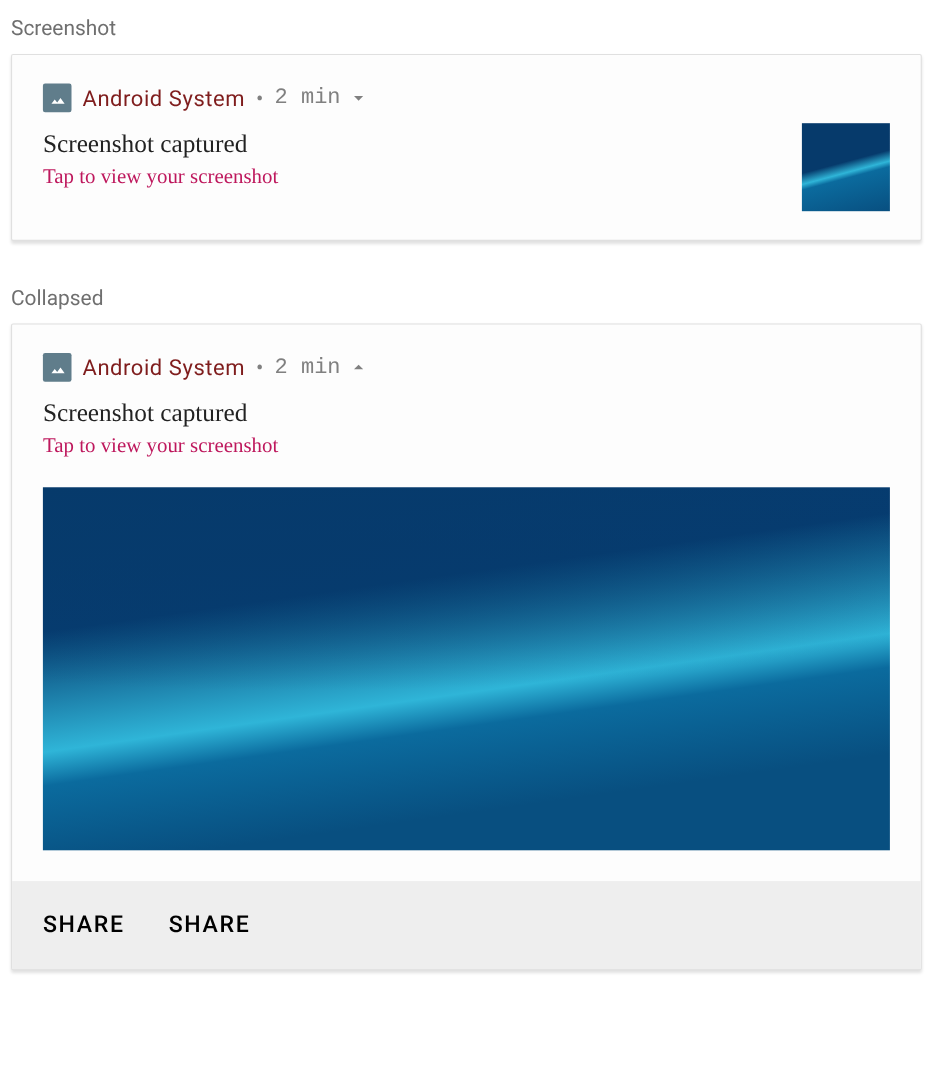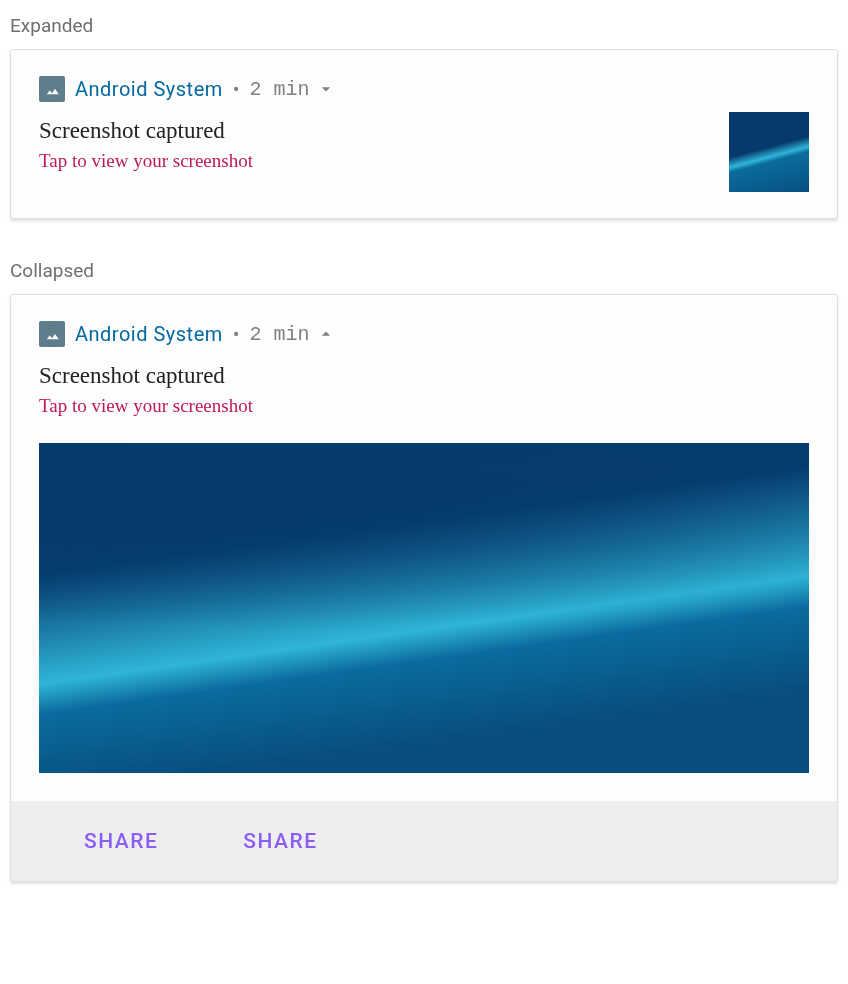--- a/index.html
+++ b/index.html
@@ -40,21 +40,21 @@
       display: flex;
       align-items: center;
       justify-content: center;
       flex-shrink: 0;
     }
     .app-icon svg {
       width: 18px;
       height: 18px;
     }
     .app-name {
-      color: #0369a1;
+      color: #7f1d1d;
       font-size: 20px;
       letter-spacing: 0.5px;
     }
     .separator {
       color: #808080;
       font-size: 20px;
     }
     .timestamp {
       color: #808080;
       font-size: 20px;
@@ -122,33 +122,32 @@
     .action-bar {
       background: #eeeeee;
       padding: 28px 28px;
       display: flex;
       gap: 40px;
       margin-top: 28px;
     }
     .action-btn {
       background: none;
       border: none;
-      color: #8b5cf6;
+      color: #000000;
       font-size: 21px;
       font-weight: 500;
       letter-spacing: 1.5px;
       cursor: pointer;
       font-family: inherit;
-      margin-left: 45px;
     }
   </style>
 </head>
 <body>
 
-<div class="section-label">Expanded</div>
+<div class="section-label">Screenshot</div>
 
 <div class="card">
   <div class="card-header">
     <div class="app-icon">
       <svg viewBox="0 0 24 24" fill="#ffffff">
           <path d="M5 19l4-5 3 3.5L16 12l5 7H5z"></path>
         </svg>
     </div>
     <span class="app-name">Android  System</span>
     <span class="separator">•</span>

